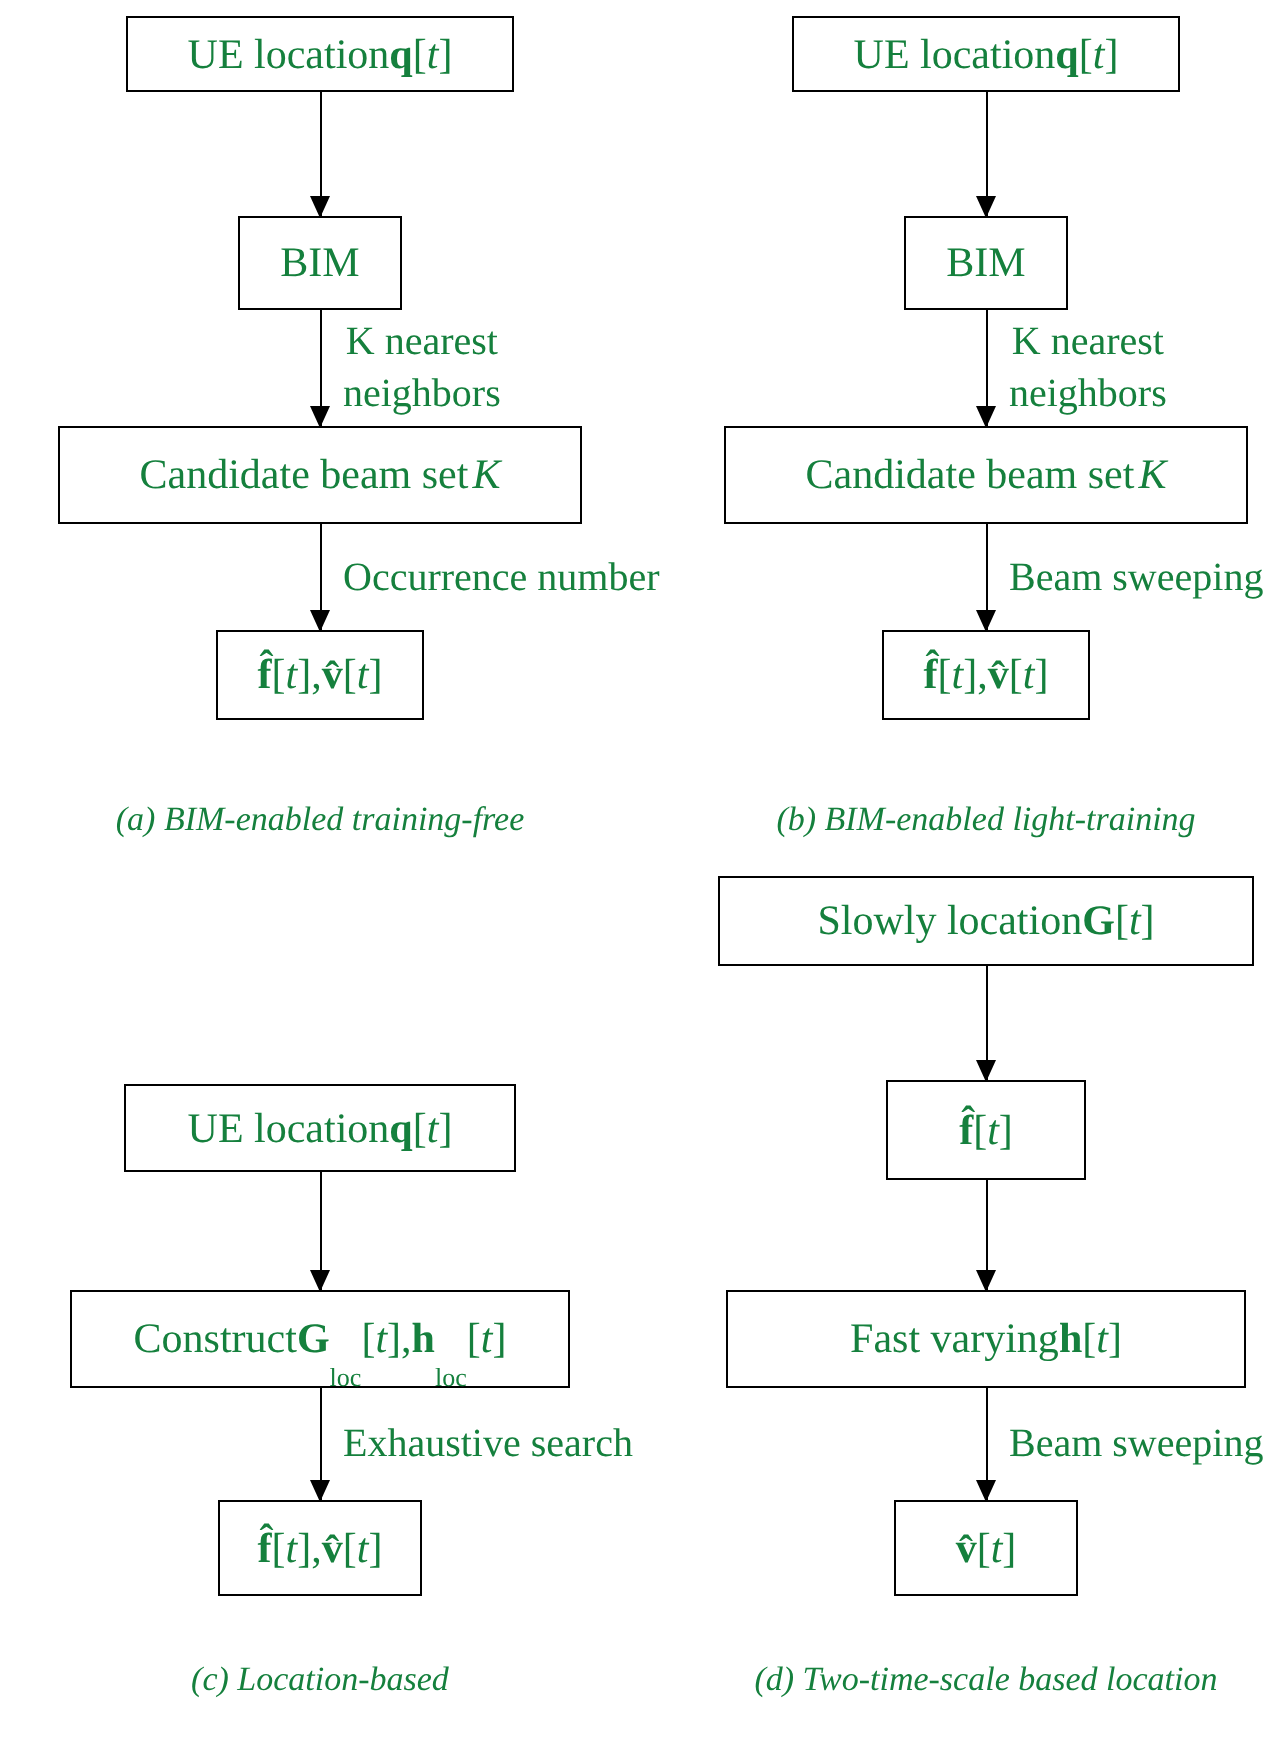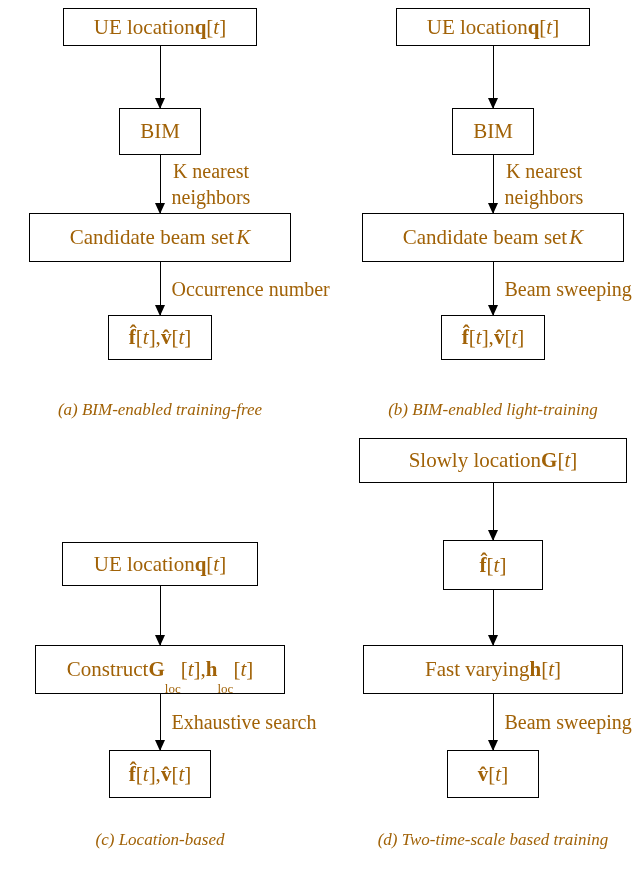--- a/index.html
+++ b/index.html
@@ -1,21 +1,21 @@
 <!DOCTYPE html>
 <html><head>
 <meta charset="utf-8">
 <style>
   html,body{margin:0;padding:0;background:#ffffff;}
   #figure{
     position:relative;
     width:640px;height:880px;
     background:#ffffff;
     font-family:"Liberation Serif","DejaVu Serif",serif;
-    color:#a16207;
+    color:#15803d;
     overflow:hidden;
   }
   .panel{
     position:absolute;
     display:flex;
     flex-direction:column;
     align-items:center;
     box-sizing:border-box;
   }
   #panel-a{left:0;top:0;width:320px;height:432px;padding-top:8px;}
@@ -205,16 +205,16 @@
       </div>
     <div class="arrow" style="height:56px">
       <span class="alabel">Beam sweeping</span>
     </div>
     <div class="box" style="height:48px;min-width:92px">
         <span class="tk-b">v̂</span>
         <span class="tk-r">[</span>
         <span class="tk-i">t</span>
         <span class="tk-r">]</span>
       </div>
-    <div class="caption" style="margin-top:32px">(d)  Two-time-scale based training</div>
+    <div class="caption" style="margin-top:32px">(d)  Two-time-scale based location</div>
   </section>
 
 </div>
 
 </body></html>

